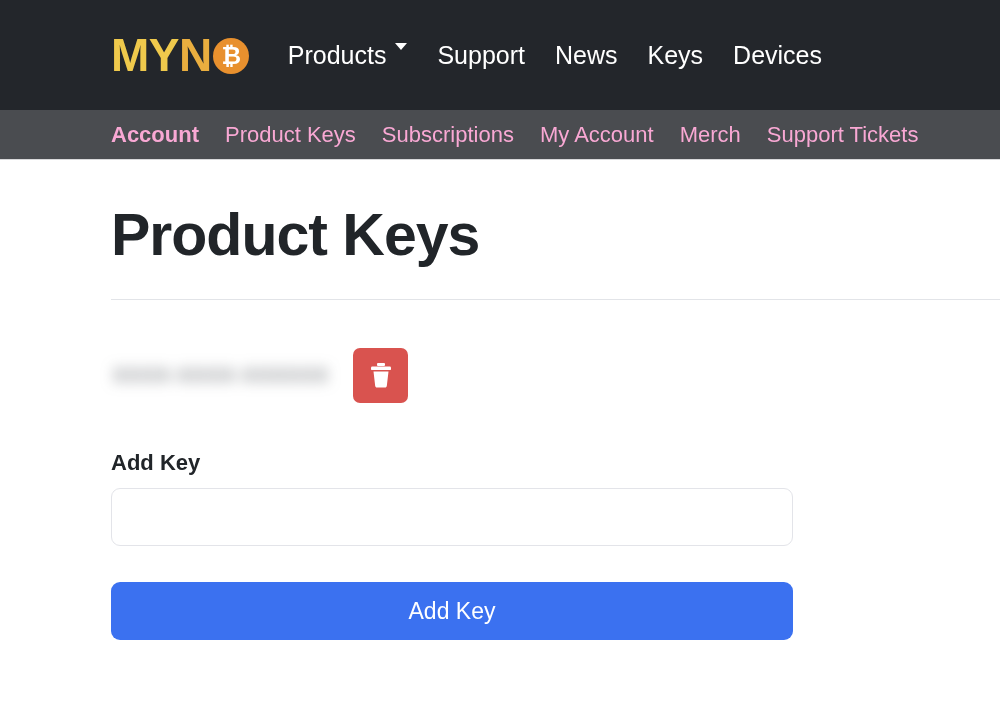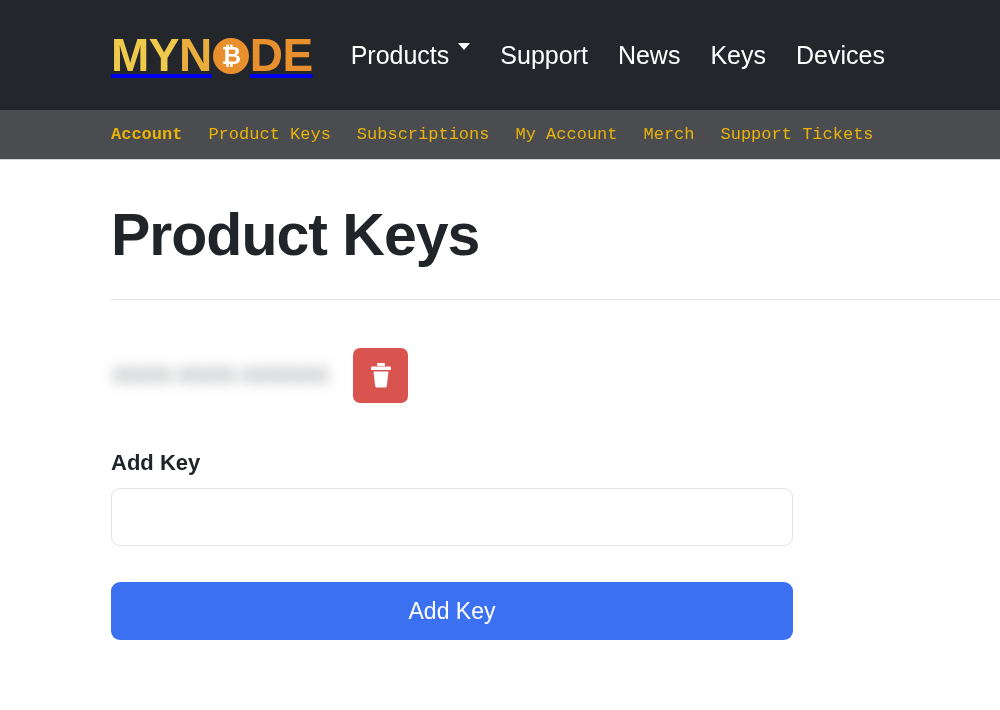--- a/index.html
+++ b/index.html
@@ -33,21 +33,20 @@
     margin-right: 38px;
     user-select: none;
   }
   .brand-text {
     font-size: 46px;
     font-weight: 700;
     letter-spacing: -0.5px;
     line-height: 1;
     display: flex;
     align-items: center;
-    text-decoration: underline;
   }
   .brand-my   { color: #efc94c; }
   .brand-n    { color: #eaae3f; }
   .brand-de   { color: #e8902e; }
 
   .btc-circle {
     width: 36px;
     height: 36px;
     border-radius: 50%;
     background: #e8902e;
@@ -92,27 +91,26 @@
     background: #4a4c50;
     height: 50px;
     display: flex;
     align-items: center;
     padding: 0 0 0 111px;
     box-sizing: border-box;
     gap: 26px;
     border-bottom: 1px solid #d8d8da;
   }
   .subnav-item {
-    color: #eab308;
-    font-size: 17px;
+    color: #f9a8d4;
+    font-size: 22px;
     font-weight: 400;
     text-decoration: none;
     white-space: nowrap;
     cursor: pointer;
-    font-family: Liberation Mono, monospace;
   }
   .subnav-item.active { font-weight: 700; }
 
   
   .content {
     padding: 0 0 0 111px;
     box-sizing: border-box;
   }
 
   .page-title {
@@ -214,21 +212,20 @@
 
   <a class="brand" href="#">
     <span class="brand-text">
       <span class="brand-my">MY</span>
         <span class="brand-n">N</span>
         <span class="btc-circle">
           <svg width="22" height="28" viewBox="0 0 22 28" aria-hidden="true">
             <text x="11" y="22" text-anchor="middle" font-family="'Liberation Sans', sans-serif" font-size="24" font-weight="700" fill="#ffffff">₿</text>
           </svg>
         </span>
-        <span class="brand-de">DE</span>
     </span>
   </a>
 
   <nav class="topnav">
     <a class="topnav-item" href="#">
       <span>Products</span>
       <span class="caret"></span>
     </a>
     <a class="topnav-item" href="#">
       <span>Support</span>

